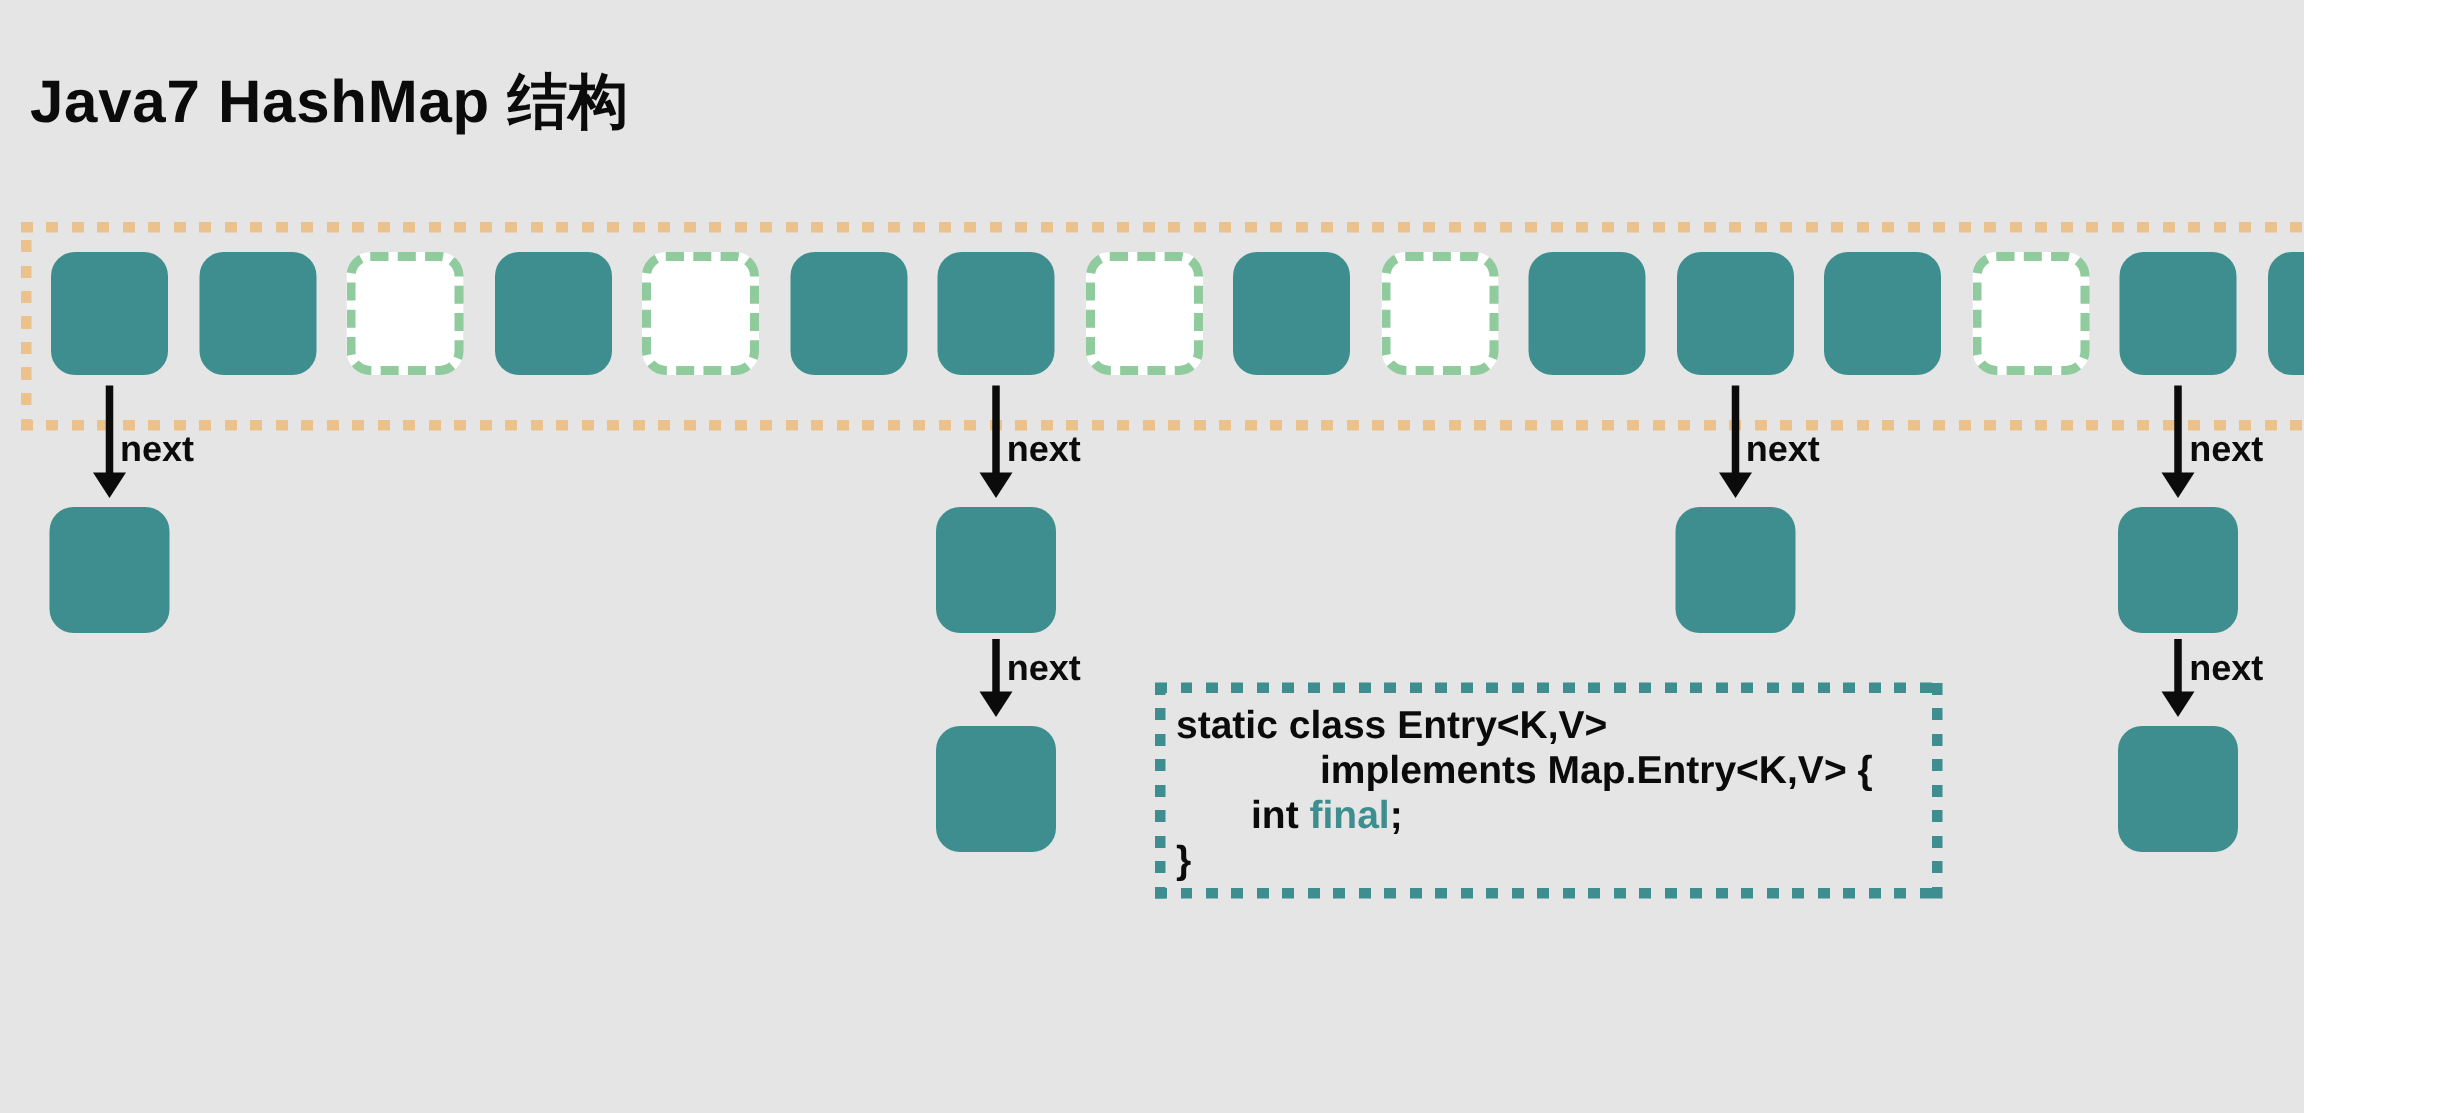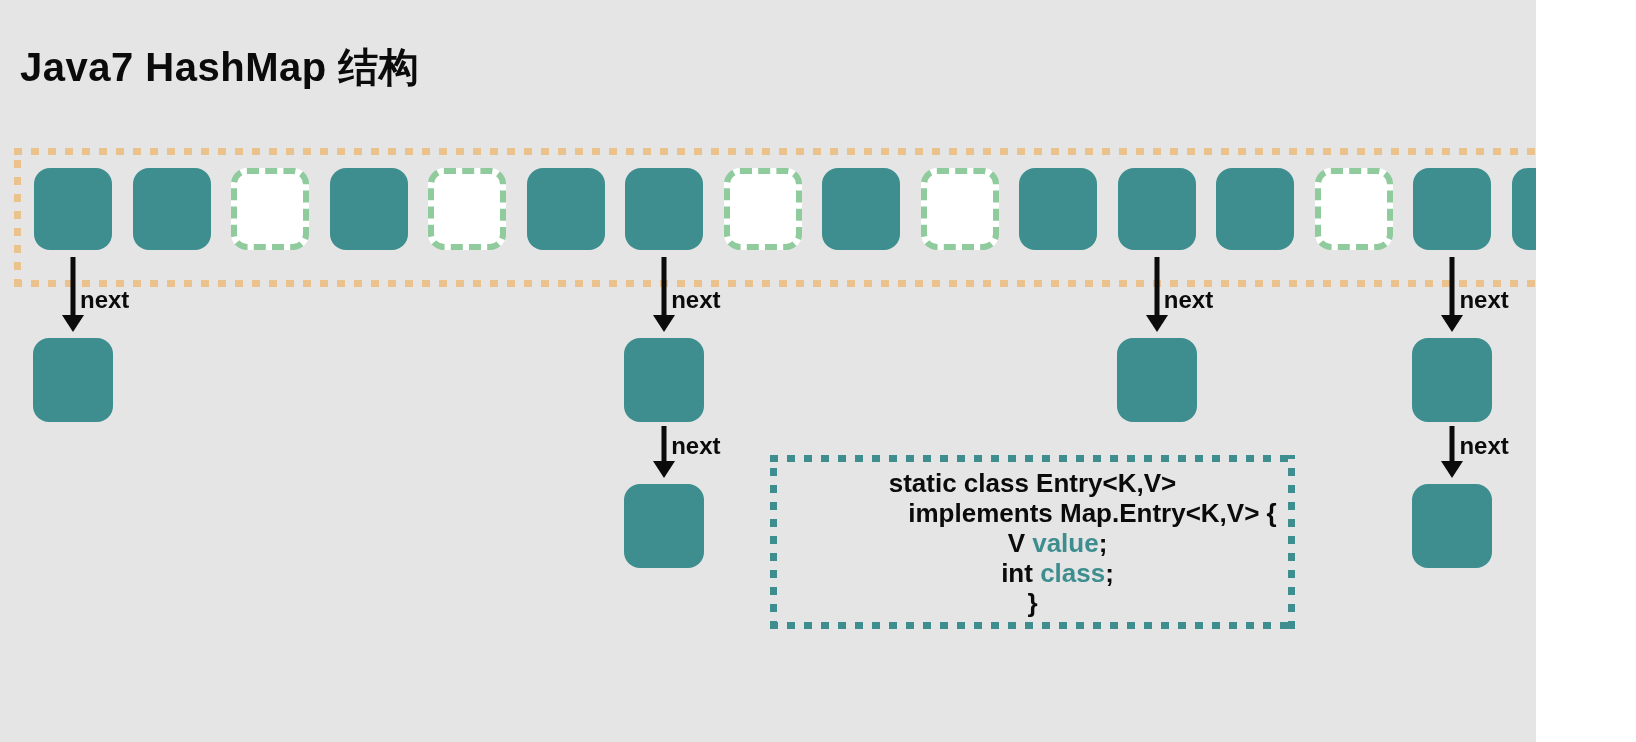--- a/index.html
+++ b/index.html
@@ -12,21 +12,20 @@
     font-size:40px;font-weight:bold;color:var(--text);letter-spacing:0.5px;
   }
   
   .dotbox{
     position:absolute;box-sizing:border-box;
     background:
       repeating-linear-gradient(90deg,var(--bc) 0 8px,transparent 8px 17px) left top/100% 7px no-repeat,
       repeating-linear-gradient(90deg,var(--bc) 0 8px,transparent 8px 17px) left bottom/100% 7px no-repeat,
       repeating-linear-gradient(0deg,var(--bc) 0 8px,transparent 8px 17px) left top/7px 100% no-repeat,
       repeating-linear-gradient(0deg,var(--bc) 0 8px,transparent 8px 17px) right top/7px 100% no-repeat;
-    text-align: center;
   }
   #bucket-box{--bc:var(--orange);left:14px;top:148px;width:1596px;height:139px;}
   #cells{
     display:flex;justify-content:space-between;align-items:flex-start;
     padding:20px 20px 0 20px;height:100%;box-sizing:border-box;
   }
   .cell{width:78px;height:82px;border-radius:16px;flex:0 0 auto;}
   .cell-filled{background:var(--teal);}
   .cell-empty{border:6px dashed var(--green);background:#fff;box-sizing:border-box;}
   
@@ -41,21 +40,21 @@
   }
   .next-label{
     position:absolute;left:calc(50% + 7px);
     font-size:24px;font-weight:bold;color:var(--text);white-space:nowrap;line-height:1;
   }
   
   #code-box{--bc:var(--teal);left:770px;top:455px;width:525px;padding:13px 14px 11px 14px;}
   .code-line{font-size:26px;font-weight:bold;line-height:30px;white-space:nowrap;}
   .indent-0{margin-left:0;}
   .indent-1{margin-left:50px;}
-  .indent-2{margin-left:120px;}
+  .indent-2{margin-left:96px;}
   .c-text{color:var(--text);}
   .c-teal{color:var(--teal);}
 </style>
 </head>
 <body>
 
 <div id="canvas">
   <h1 id="page-title">Java7 HashMap 结构</h1>
 
   <div id="bucket-box" class="dotbox">
@@ -76,22 +75,21 @@
         <div class="cell cell-empty"></div>
         <div class="cell cell-filled"></div>
         <div class="cell cell-filled"></div>
       </div>
   </div>
 
   <div id="code-box" class="dotbox">
     <div id="code-lines">
         <div class="code-line indent-0"><span class="seg c-text">static class Entry&lt;K,V&gt;</span></div>
         <div class="code-line indent-2"><span class="seg c-text">implements Map.Entry&lt;K,V&gt; {</span></div>
-        <div class="code-line indent-1"><span class="seg c-text">V </span><span class="seg c-teal">value</span><span class="seg c-text">;</span></div>
-        <div class="code-line indent-1"><span class="seg c-text">int </span><span class="seg c-teal">class</span><span class="seg c-text">;</span></div>
+        <div class="code-line indent-1"><span class="seg c-text">int </span><span class="seg c-teal">final</span><span class="seg c-text">;</span></div>
         <div class="code-line indent-0"><span class="seg c-text">}</span></div>
       </div>
   </div>
 <div class="chain" style="left: 33px;">
       <div class="arrow" style="top: 257px; height: 75px;">
         <div class="shaft"></div>
         <div class="head"></div>
         <span class="next-label" style="top: 31px;">next</span>
       </div>
       <div class="node" style="top: 338px;"></div>

